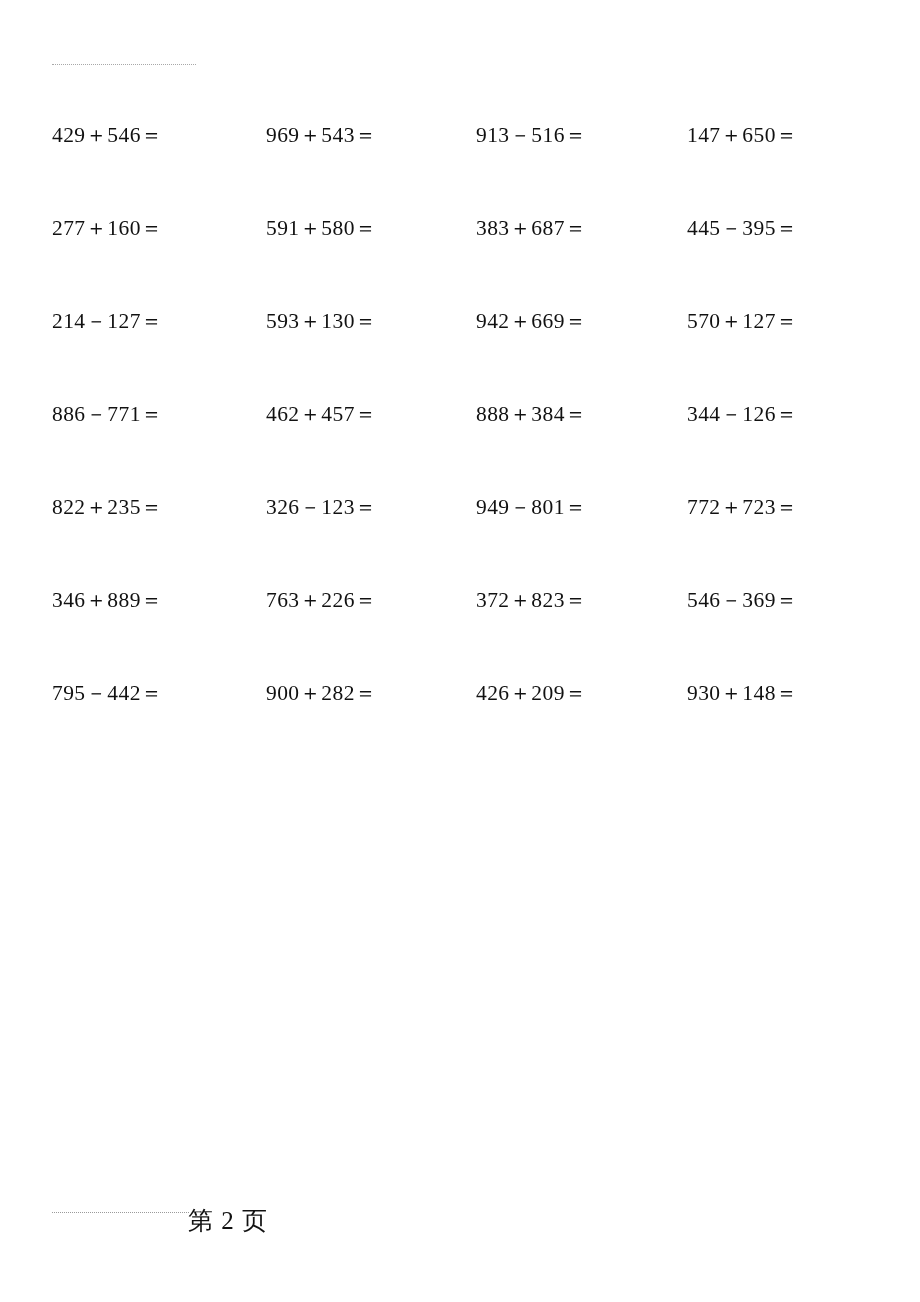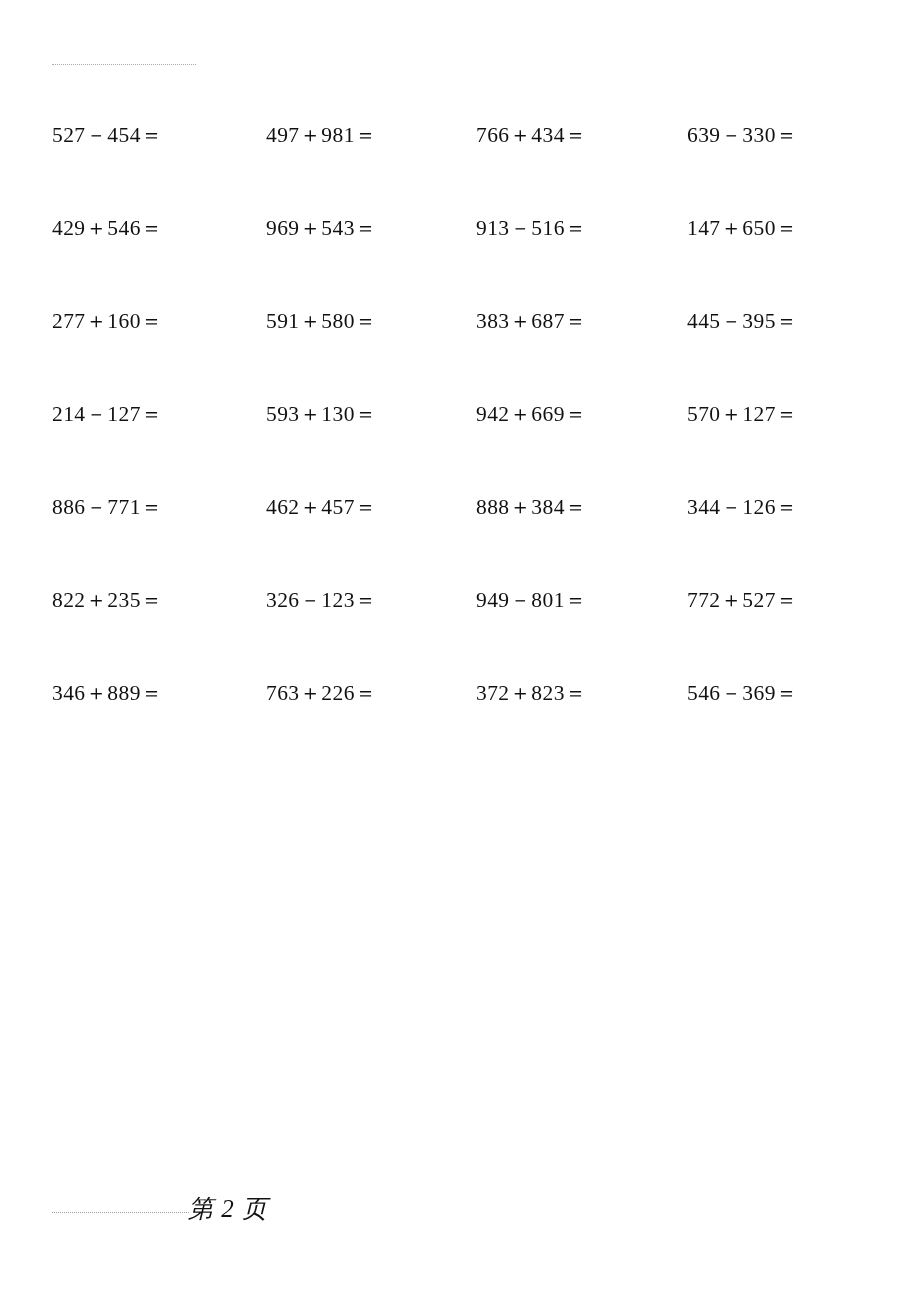--- a/index.html
+++ b/index.html
@@ -69,44 +69,37 @@
     position: absolute;
     left: 52px;
     top: 24px;
     width: 137px;
     height: 1px;
     border-top: 1px dotted #9a9a9a;
   }
   .footer-text {
     position: absolute;
     left: 188px;
-    top: 4px;
+    top: 16px;
     font-size: 25px;
     line-height: 34px;
     white-space: nowrap;
     color: #111111;
     letter-spacing: 1px;
-    font-style: italic;
   }
 </style>
 </head>
 <body>
 
 <div id="page">
 
   <div class="header-rule"></div>
 
   <div class="grid">
 
-    <div class="row">
-      <div class="cell c0">527－454＝</div>
-      <div class="cell c1">497＋981＝</div>
-      <div class="cell c2">766＋434＝</div>
-      <div class="cell c3">639－330＝</div>
-    </div>
 
     <div class="row">
       <div class="cell c0">429＋546＝</div>
       <div class="cell c1">969＋543＝</div>
       <div class="cell c2">913－516＝</div>
       <div class="cell c3">147＋650＝</div>
     </div>
 
     <div class="row">
       <div class="cell c0">277＋160＝</div>
@@ -126,34 +119,40 @@
       <div class="cell c0">886－771＝</div>
       <div class="cell c1">462＋457＝</div>
       <div class="cell c2">888＋384＝</div>
       <div class="cell c3">344－126＝</div>
     </div>
 
     <div class="row">
       <div class="cell c0">822＋235＝</div>
       <div class="cell c1">326－123＝</div>
       <div class="cell c2">949－801＝</div>
-      <div class="cell c3">772＋527＝</div>
+      <div class="cell c3">772＋723＝</div>
     </div>
 
 
 
 
 
     <div class="row">
       <div class="cell c0">346＋889＝</div>
       <div class="cell c1">763＋226＝</div>
       <div class="cell c2">372＋823＝</div>
       <div class="cell c3">546－369＝</div>
     </div>
 
+    <div class="row">
+      <div class="cell c0">795－442＝</div>
+      <div class="cell c1">900＋282＝</div>
+      <div class="cell c2">426＋209＝</div>
+      <div class="cell c3">930＋148＝</div>
+    </div>
 
   </div>
 
   <div class="footer">
     <div class="footer-rule"></div>
     <div class="footer-text">第  2  页</div>
   </div>
 
 </div>
 

